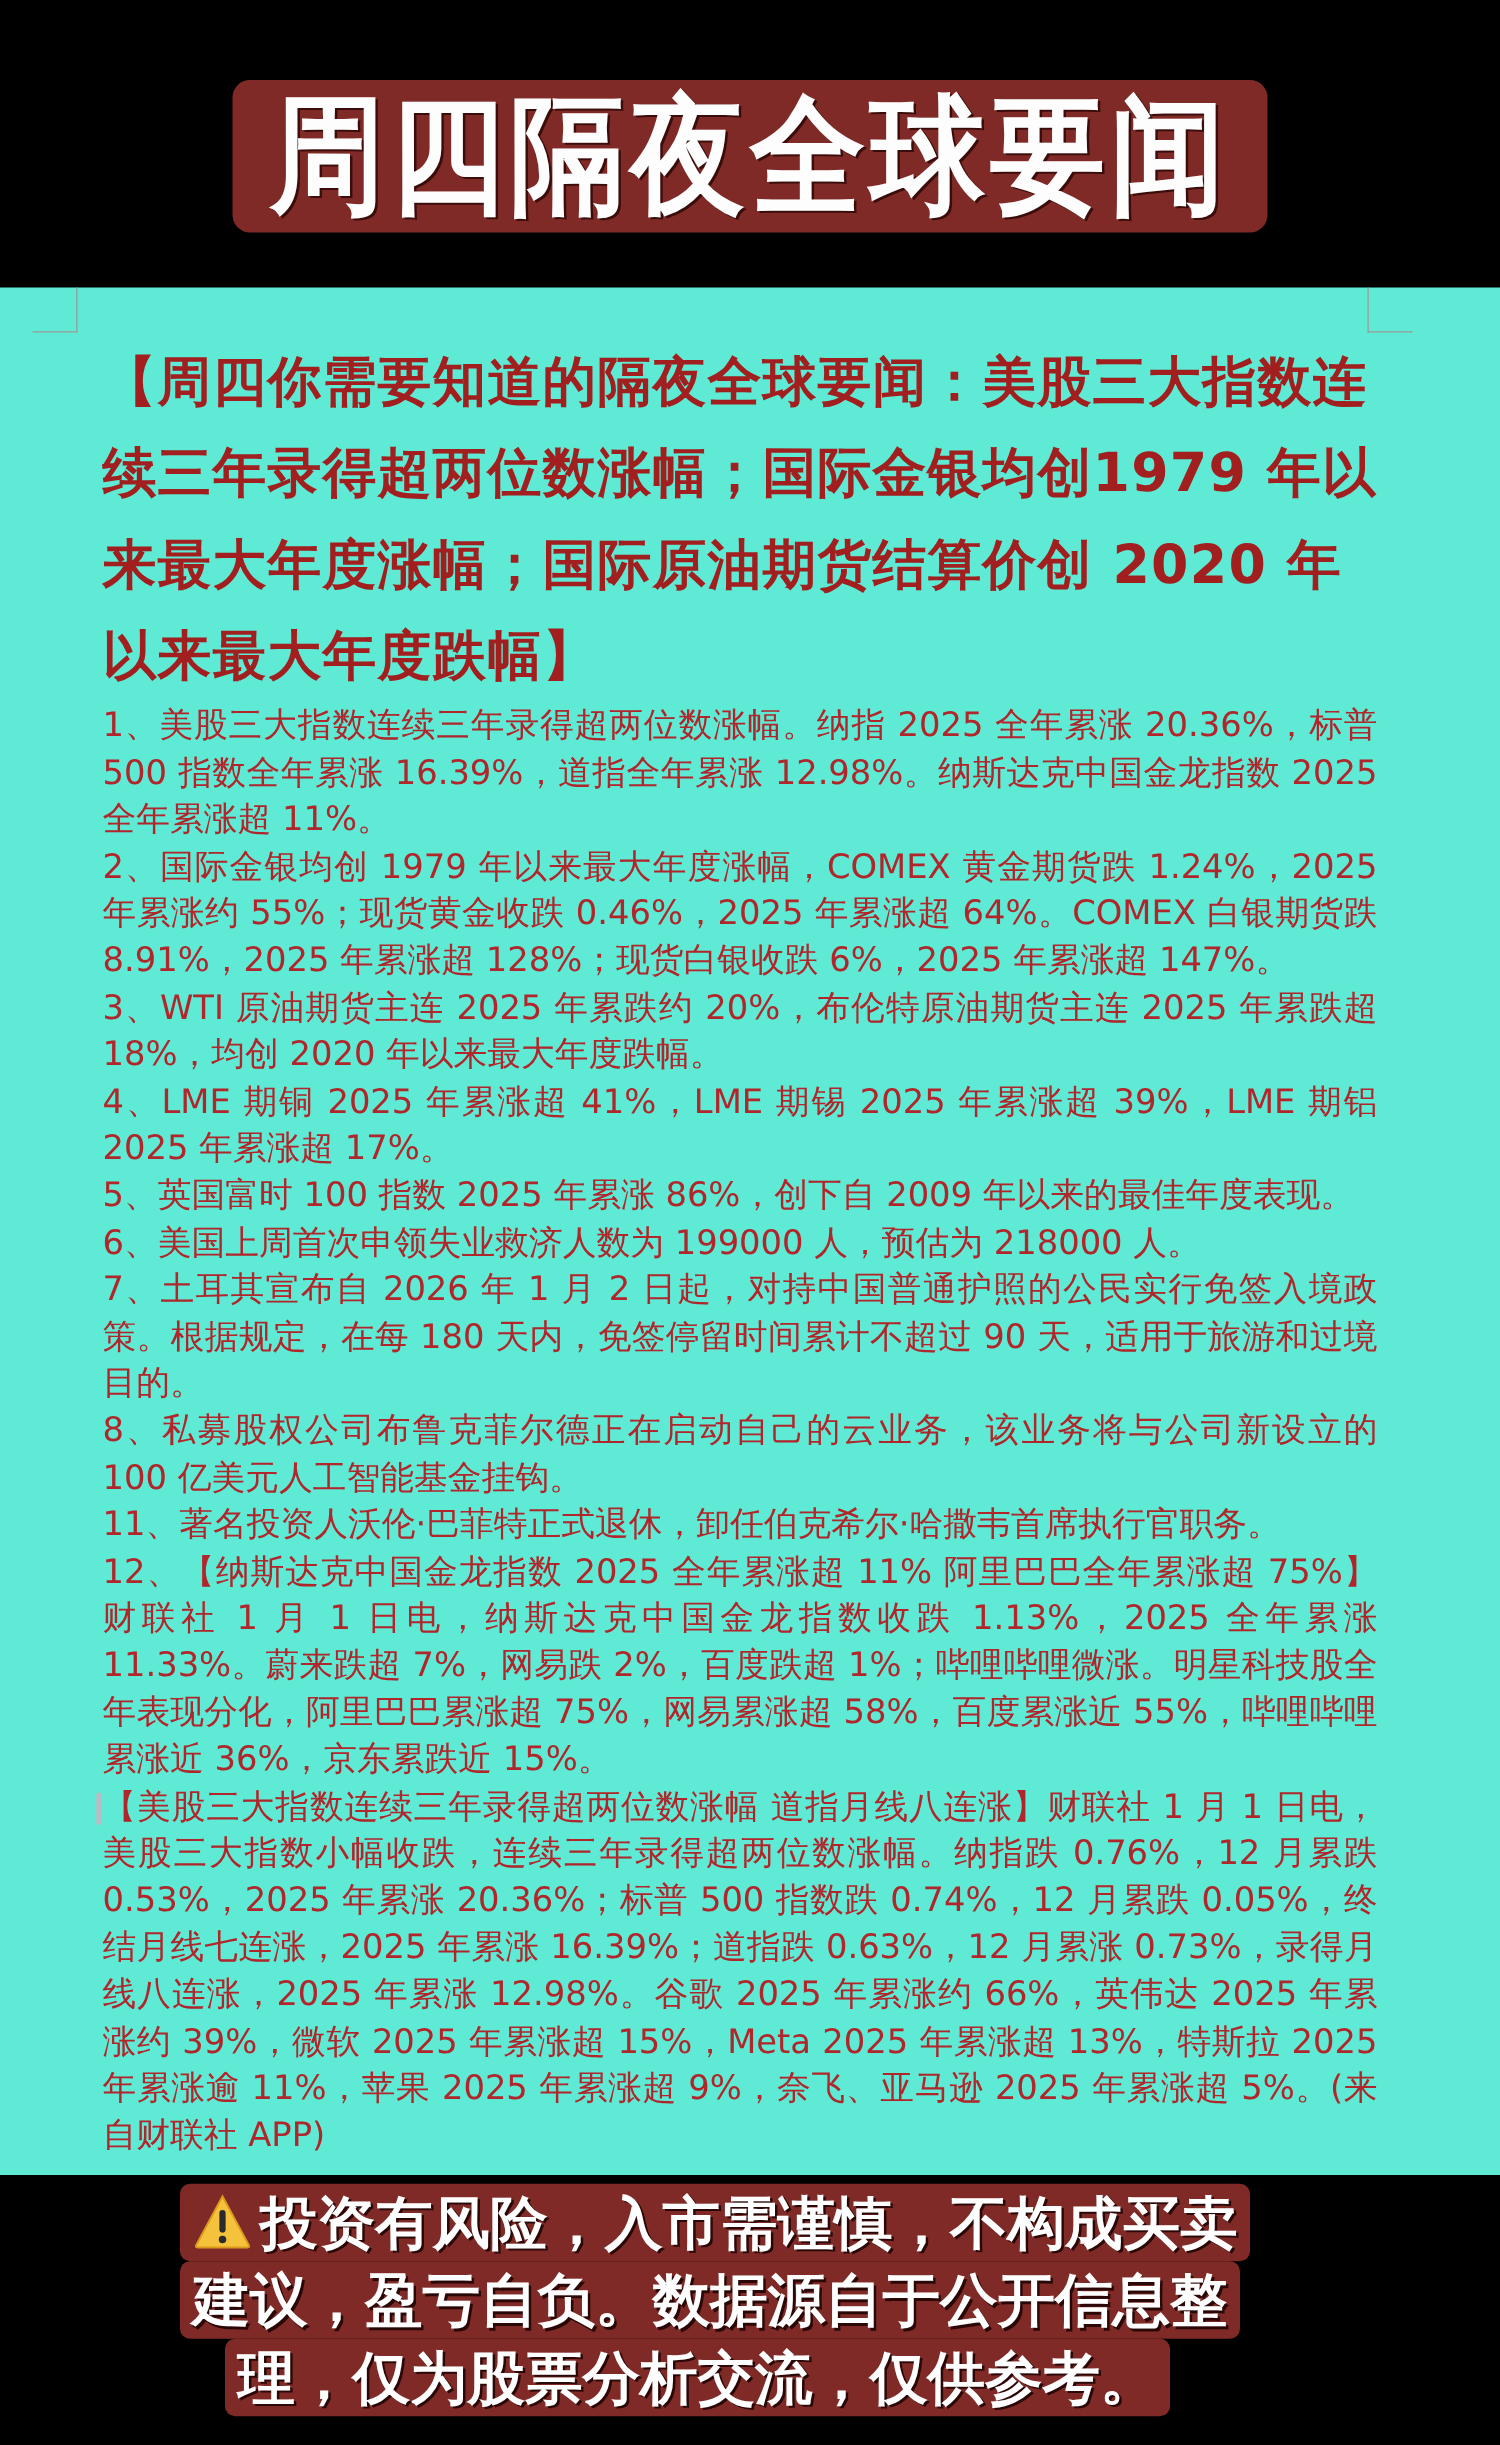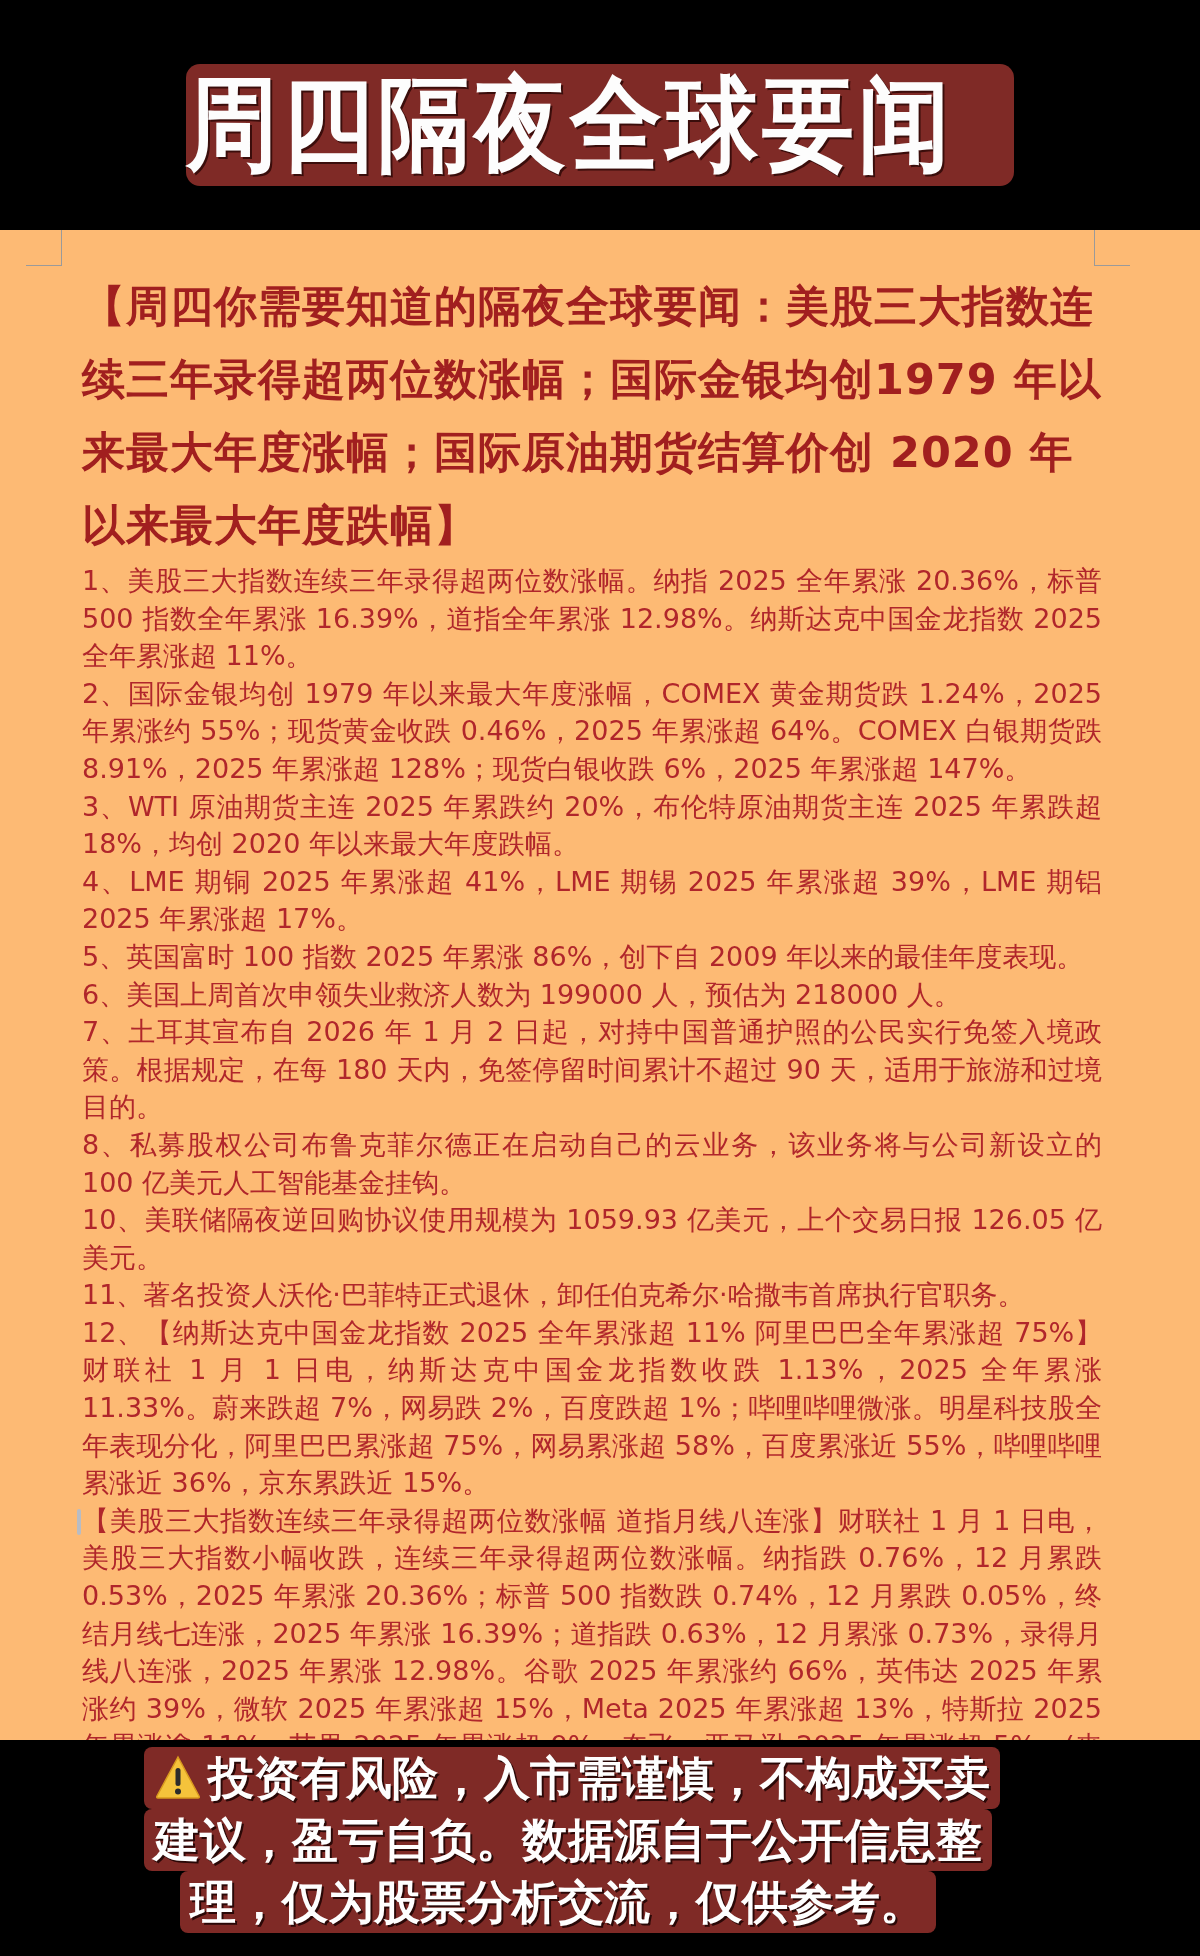--- a/index.html
+++ b/index.html
@@ -3,31 +3,31 @@
   <meta charset="utf-8">
   <style>
     * { margin: 0; padding: 0; box-sizing: border-box; }
     html, body { width: 1200px; height: 1956px; background: #000; overflow: hidden; }
     body { font-family: "DejaVu Sans", "Liberation Sans", sans-serif; position: relative; }
 
     .top-band { position: absolute; left: 0; top: 0; width: 1200px; height: 230px; background: #000; }
     .title-badge {
       position: absolute; left: 186px; top: 64px; width: 828px; height: 122px;
       background: #7f2a26; border-radius: 14px;
-      display: flex; align-items: center; 
+      display: flex; align-items: center; justify-content: center;
     }
     .title-text {
       color: #fdfdfd; font-size: 92px; font-weight: bold; letter-spacing: 4px;
       text-shadow: 2px 2px 0 #3a0d0b;
       transform: scaleY(1.12);
     }
 
     .paper {
       position: absolute; left: 0; top: 230px; width: 1200px; height: 1510px;
-      background: #fdba74;
+      background: #5eead4;
     }
     .corner { position: absolute; width: 36px; height: 36px; border-color: #9a9a9a; border-style: solid; }
     .corner-left { left: 26px; top: 0; border-width: 0 1.5px 1.5px 0; }
     .corner-right { left: 1094px; top: 0; border-width: 0 0 1.5px 1.5px; }
 
     .headline {
       position: absolute; left: 82px; top: 40px; width: 1020px;
       color: #a11f1f; font-weight: bold; font-size: 43px; line-height: 73px;
       letter-spacing: 1px;
     }
@@ -78,21 +78,20 @@
 
   <div class="body">
     <span class="item">1、美股三大指数连续三年录得超两位数涨幅。纳指 2025 全年累涨 20.36%，标普 500 指数全年累涨 16.39%，道指全年累涨 12.98%。纳斯达克中国金龙指数 2025 全年累涨超 11%。</span>
     <span class="item">2、国际金银均创 1979 年以来最大年度涨幅，COMEX 黄金期货跌 1.24%，2025 年累涨约 55%；现货黄金收跌 0.46%，2025 年累涨超 64%。COMEX 白银期货跌 8.91%，2025 年累涨超 128%；现货白银收跌 6%，2025 年累涨超 147%。</span>
     <span class="item">3、WTI 原油期货主连 2025 年累跌约 20%，布伦特原油期货主连 2025 年累跌超 18%，均创 2020 年以来最大年度跌幅。</span>
     <span class="item">4、LME 期铜 2025 年累涨超 41%，LME 期锡 2025 年累涨超 39%，LME 期铝 2025 年累涨超 17%。</span>
     <span class="item">5、英国富时 100 指数 2025 年累涨 86%，创下自 2009 年以来的最佳年度表现。</span>
     <span class="item">6、美国上周首次申领失业救济人数为 199000 人，预估为 218000 人。</span>
     <span class="item">7、土耳其宣布自 2026 年 1 月 2 日起，对持中国普通护照的公民实行免签入境政策。根据规定，在每 180 天内，免签停留时间累计不超过 90 天，适用于旅游和过境目的。</span>
     <span class="item">8、私募股权公司布鲁克菲尔德正在启动自己的云业务，该业务将与公司新设立的 100 亿美元人工智能基金挂钩。</span>
-    <span class="item">10、美联储隔夜逆回购协议使用规模为 1059.93 亿美元，上个交易日报 126.05 亿美元。</span>
     <span class="item">11、著名投资人沃伦·巴菲特正式退休，卸任伯克希尔·哈撒韦首席执行官职务。</span>
     <span class="item">12、【纳斯达克中国金龙指数 2025 全年累涨超 11% 阿里巴巴全年累涨超 75%】财联社 1 月 1 日电，纳斯达克中国金龙指数收跌 1.13%，2025 全年累涨 11.33%。蔚来跌超 7%，网易跌 2%，百度跌超 1%；哔哩哔哩微涨。明星科技股全年表现分化，阿里巴巴累涨超 75%，网易累涨超 58%，百度累涨近 55%，哔哩哔哩累涨近 36%，京东累跌近 15%。</span>
     <div class="item quote-item">
       <span class="quote-bar"></span>
       <span>【美股三大指数连续三年录得超两位数涨幅 道指月线八连涨】财联社 1 月 1 日电，美股三大指数小幅收跌，连续三年录得超两位数涨幅。纳指跌 0.76%，12 月累跌 0.53%，2025 年累涨 20.36%；标普 500 指数跌 0.74%，12 月累跌 0.05%，终结月线七连涨，2025 年累涨 16.39%；道指跌 0.63%，12 月累涨 0.73%，录得月线八连涨，2025 年累涨 12.98%。谷歌 2025 年累涨约 66%，英伟达 2025 年累涨约 39%，微软 2025 年累涨超 15%，Meta 2025 年累涨超 13%，特斯拉 2025 年累涨逾 11%，苹果 2025 年累涨超 9%，奈飞、亚马逊 2025 年累涨超 5%。(来自财联社 APP)</span>
     </div>
   </div>
 </div>
 
 <div class="bottom-band">

